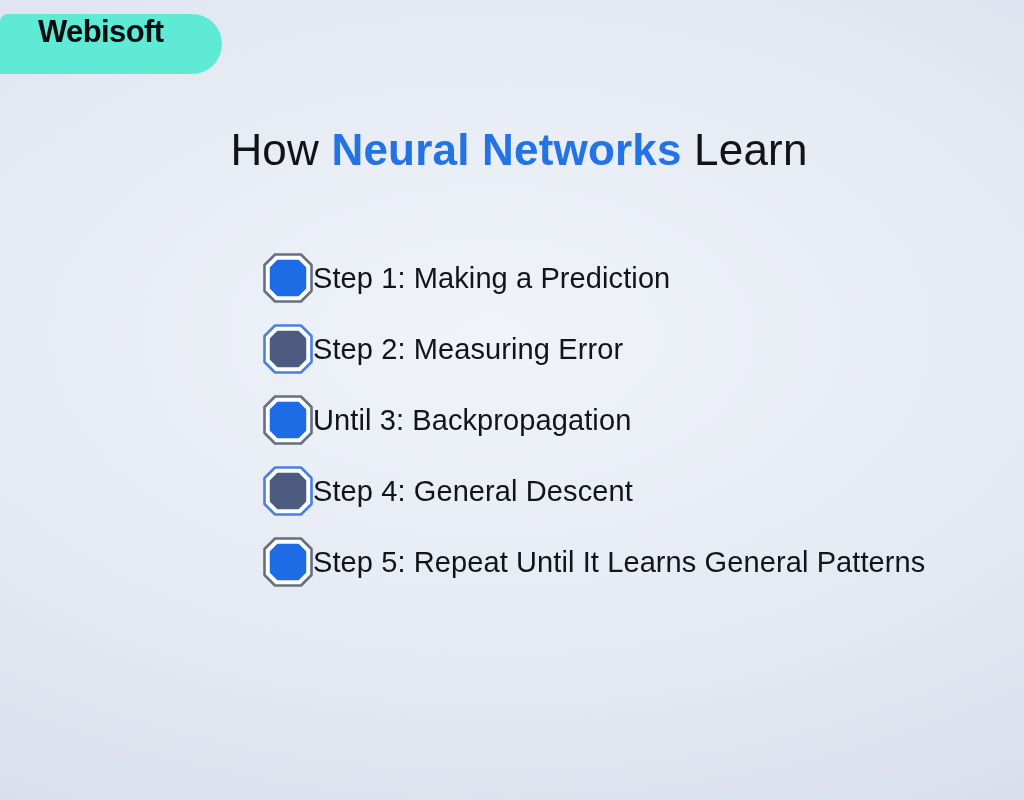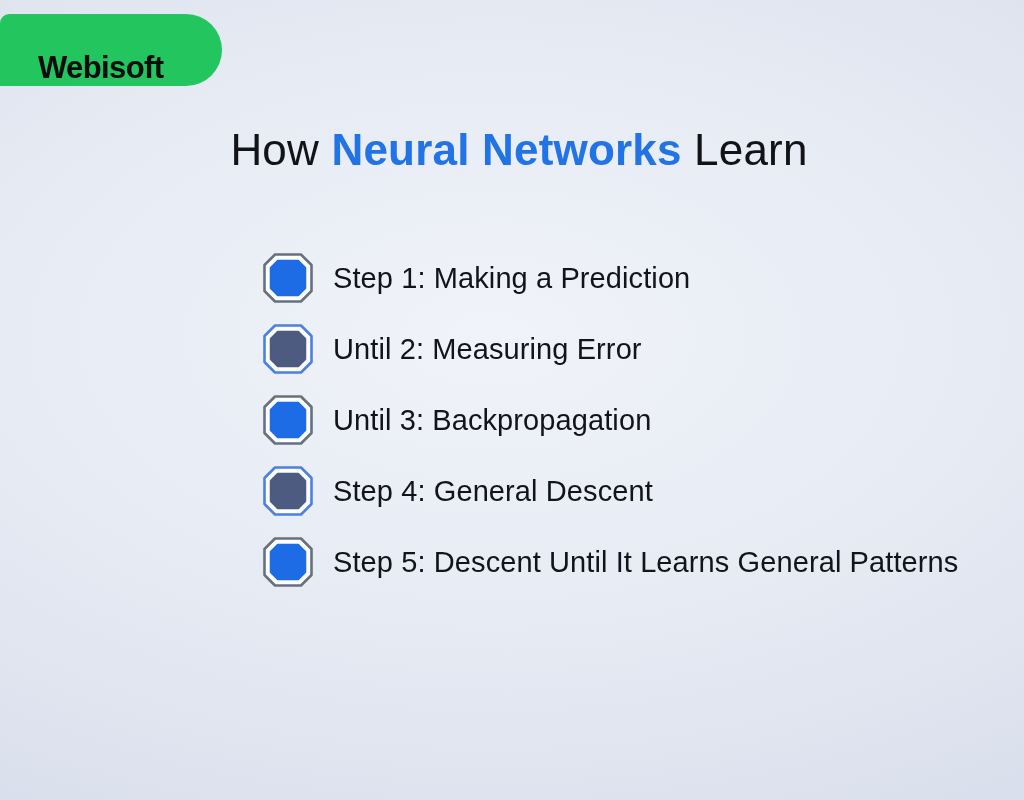--- a/index.html
+++ b/index.html
@@ -15,25 +15,25 @@
     background:
       radial-gradient(130% 95% at 48% 42%, #f0f3f9 0%, #e6eaf3 40%, #d9dfec 72%, #ccd4e6 100%);
   }
 
   
   .brand-badge {
     position: absolute;
     left: 0;
     top: 14px;
     width: 222px;
-    height: 72px;
-    background: #22c55e;
+    height: 60px;
+    background: #5eead4;
     border-radius: 12px 46px 46px 0;
     display: flex;
-    align-items: flex-end;
+    align-items: flex-start;
   }
   .brand-text {
     margin-left: 38px;
     font-size: 31px;
     font-weight: 800;
     letter-spacing: -0.6px;
     color: #0b0c0e;
   }
 
   
@@ -61,21 +61,21 @@
     position: absolute;
     left: 263px;
     top: 253px;
     display: flex;
     flex-direction: column;
     gap: 21px;
   }
   .step-row {
     display: flex;
     align-items: center;
-    gap: 20px;
+    gap: 0;
     height: 50px;
   }
   .step-icon {
     width: 50px;
     height: 50px;
     flex: 0 0 auto;
     display: inline-block;
   }
   .step-icon svg { display: block; }
 
@@ -112,21 +112,21 @@
     <span class="step-label">Step 1: Making a Prediction</span>
   </div>
 
   <div class="step-row">
     <span class="step-icon variant-slate">
       <svg viewBox="0 0 50 50" width="50" height="50" aria-hidden="true">
         <path class="icon-outer" d="M12 1.5 L38 1.5 L48.5 12 L48.5 38 L38 48.5 L12 48.5 L1.5 38 L1.5 12 Z" fill="#fcfdff" stroke-width="2.6" stroke-linejoin="round"></path>
         <path class="icon-inner" d="M15 8 L35 8 L42 15 L42 35 L35 42 L15 42 L8 35 L8 15 Z" stroke-width="2.5" stroke-linejoin="round"></path>
       </svg>
     </span>
-    <span class="step-label">Until 2: Measuring Error</span>
+    <span class="step-label">Step 2: Measuring Error</span>
   </div>
 
   <div class="step-row">
     <span class="step-icon variant-blue">
       <svg viewBox="0 0 50 50" width="50" height="50" aria-hidden="true">
         <path class="icon-outer" d="M12 1.5 L38 1.5 L48.5 12 L48.5 38 L38 48.5 L12 48.5 L1.5 38 L1.5 12 Z" fill="#fcfdff" stroke-width="2.6" stroke-linejoin="round"></path>
         <path class="icon-inner" d="M15 8 L35 8 L42 15 L42 35 L35 42 L15 42 L8 35 L8 15 Z" stroke-width="2.5" stroke-linejoin="round"></path>
       </svg>
     </span>
     <span class="step-label">Until 3: Backpropagation</span>
@@ -142,16 +142,16 @@
     <span class="step-label">Step 4: General Descent</span>
   </div>
 
   <div class="step-row">
     <span class="step-icon variant-blue">
       <svg viewBox="0 0 50 50" width="50" height="50" aria-hidden="true">
         <path class="icon-outer" d="M12 1.5 L38 1.5 L48.5 12 L48.5 38 L38 48.5 L12 48.5 L1.5 38 L1.5 12 Z" fill="#fcfdff" stroke-width="2.6" stroke-linejoin="round"></path>
         <path class="icon-inner" d="M15 8 L35 8 L42 15 L42 35 L35 42 L15 42 L8 35 L8 15 Z" stroke-width="2.5" stroke-linejoin="round"></path>
       </svg>
     </span>
-    <span class="step-label">Step 5: Descent Until It Learns General Patterns</span>
+    <span class="step-label">Step 5: Repeat Until It Learns General Patterns</span>
   </div>
 
 </div>
 
 </body></html>

